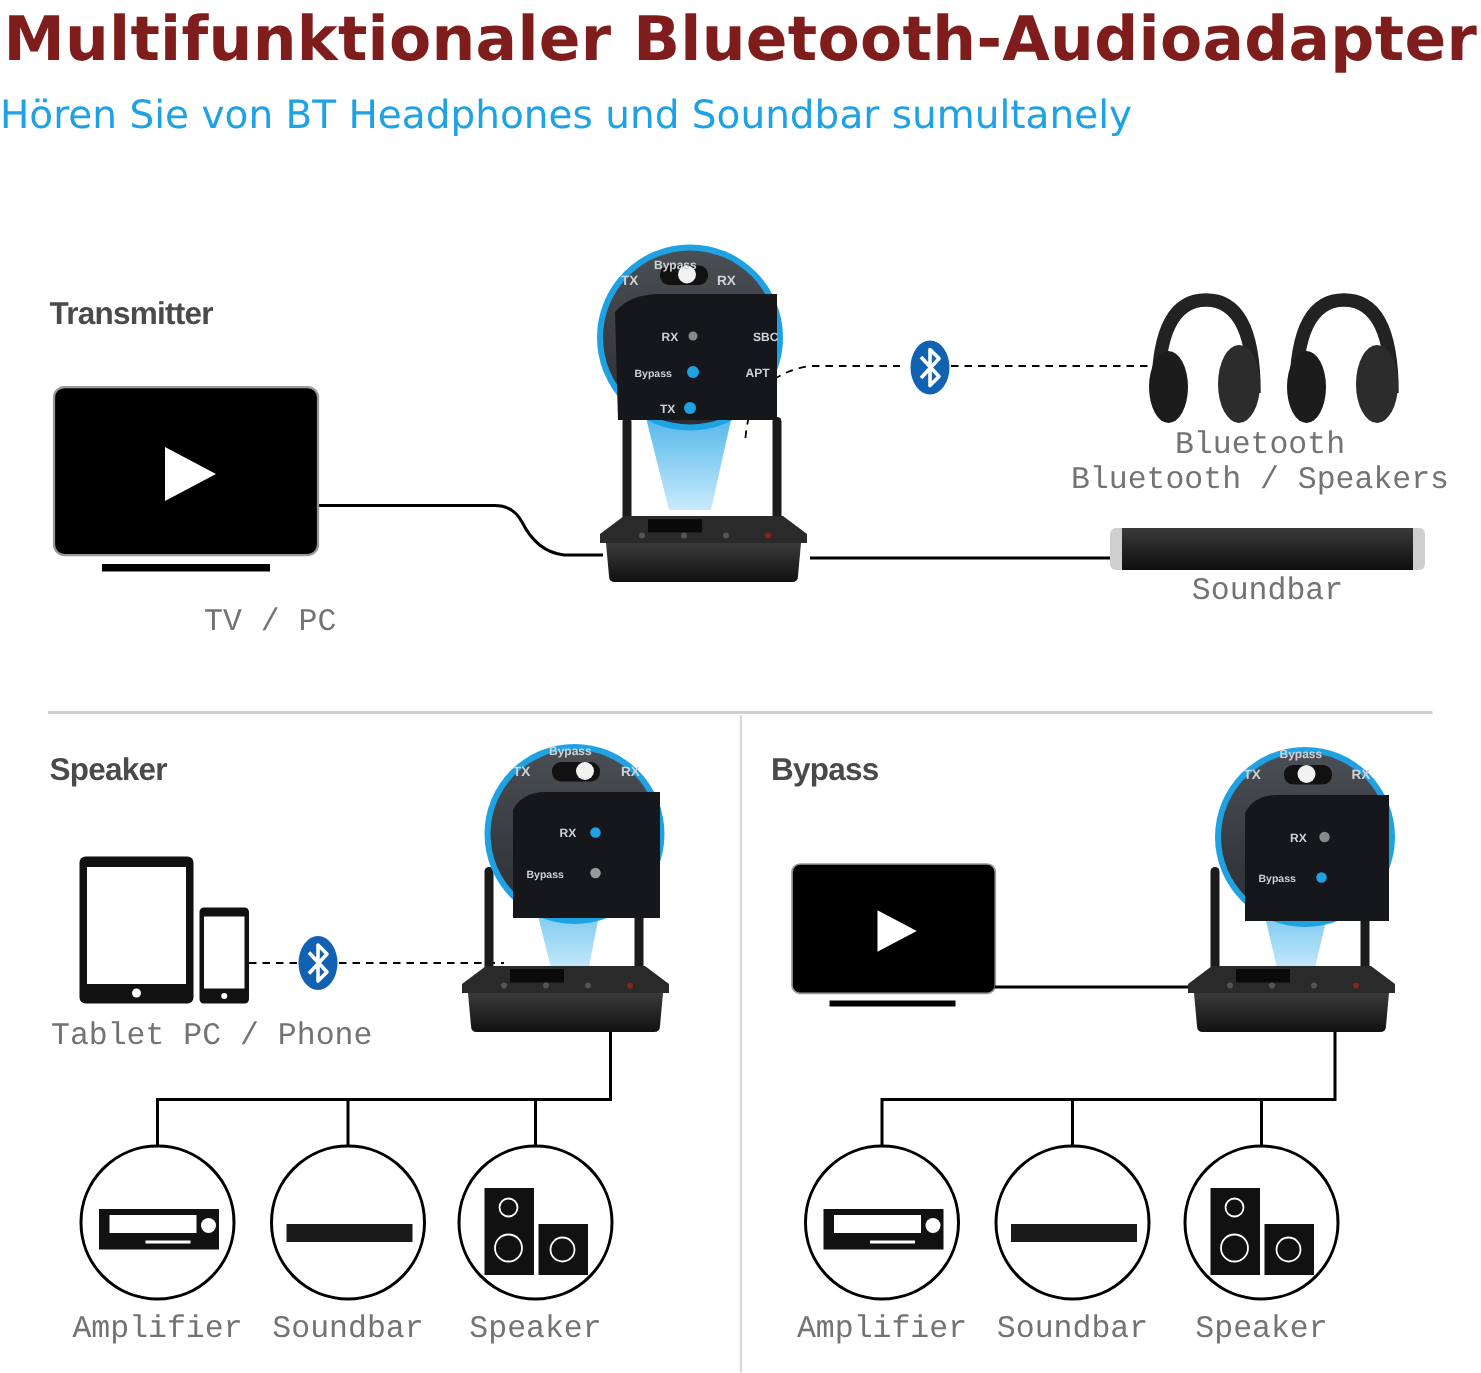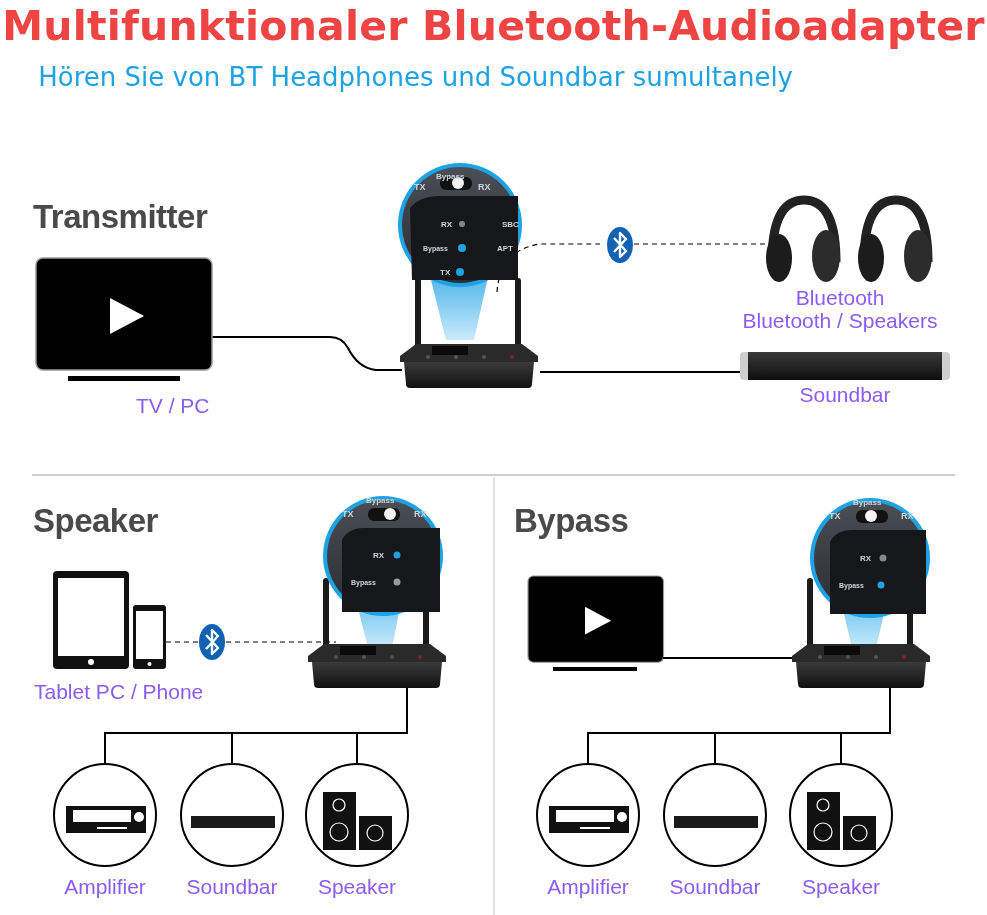--- a/index.html
+++ b/index.html
@@ -1,21 +1,21 @@
 <!DOCTYPE html>
 <html><head>
 <meta charset="utf-8">
 <style>
   html,body{margin:0;padding:0;background:#fff;}
   body{width:987px;height:915px;position:relative;overflow:hidden;font-family:"Liberation Sans",sans-serif;color:#111;}
   .abs{position:absolute;}
-  #main-title{left:0;top:2px;width:987px;text-align:center;font-family:"DejaVu Sans",sans-serif;font-weight:bold;font-size:41px;color:#ef4444;letter-spacing:0.2px;}
-  #subtitle{left:0;top:62px;width:793px;text-align:right;font-family:"DejaVu Sans",sans-serif;font-size:26px;color:#1fa2e3;}
-  .section-title{font-family:"Liberation Sans",sans-serif;font-weight:bold;font-size:33px;color:#4a4a4a;letter-spacing:-0.5px;}
-  .label{font-family:Liberation Sans, sans-serif;font-size:21px;color:#8b5cf6;white-space:nowrap;}
+  #main-title{left:0;top:2px;width:987px;text-align:center;font-family:"DejaVu Sans",sans-serif;font-weight:bold;font-size:41px;color:#7f1d1d;letter-spacing:0.2px;}
+  #subtitle{left:0;top:62px;width:793px;text-align:left;font-family:"DejaVu Sans",sans-serif;font-size:26px;color:#1fa2e3;}
+  .section-title{font-family:"Liberation Sans",sans-serif;font-weight:bold;font-size:21px;color:#4a4a4a;letter-spacing:-0.5px;}
+  .label{font-family:Liberation Mono, monospace;font-size:21px;color:#737373;white-space:nowrap;}
   .label.c{text-align:center;}
   svg{position:absolute;left:0;top:0;}
 </style>
 </head>
 <body>
 
 <svg width="987" height="915" viewBox="0 0 987 915">
   <defs>
     <linearGradient id="beam" x1="0" y1="0" x2="0" y2="1">
       <stop offset="0" stop-color="#1fa2e3"></stop>
@@ -231,21 +231,21 @@
     <text x="901" y="519" font-size="9">RX</text>
     <text x="860" y="561" font-size="8">RX</text>
     <text x="839" y="588" font-size="7">Bypass</text>
   </g>
 </svg>
 
 <div class="abs" id="main-title">Multifunktionaler Bluetooth-Audioadapter</div>
 <div class="abs" id="subtitle">Hören Sie von BT Headphones und Soundbar sumultanely</div>
 
 <div class="abs section-title" style="left:33px;top:198px;">Transmitter</div>
-<div class="abs label" style="left:136px;top:394px;">TV / PC</div>
+<div class="abs label" style="left:136px;top:404px;">TV / PC</div>
 <div class="abs label c" style="left:700px;top:286px;width:280px;">Bluetooth</div>
 <div class="abs label c" style="left:700px;top:309px;width:280px;">Bluetooth / Speakers</div>
 <div class="abs label c" style="left:760px;top:383px;width:170px;">Soundbar</div>
 
 <div class="abs section-title" style="left:33px;top:502px;">Speaker</div>
 <div class="abs label" style="left:34px;top:680px;">Tablet PC / Phone</div>
 <div class="abs label c" style="left:45px;top:875px;width:120px;">Amplifier</div>
 <div class="abs label c" style="left:172px;top:875px;width:120px;">Soundbar</div>
 <div class="abs label c" style="left:297px;top:875px;width:120px;">Speaker</div>
 

